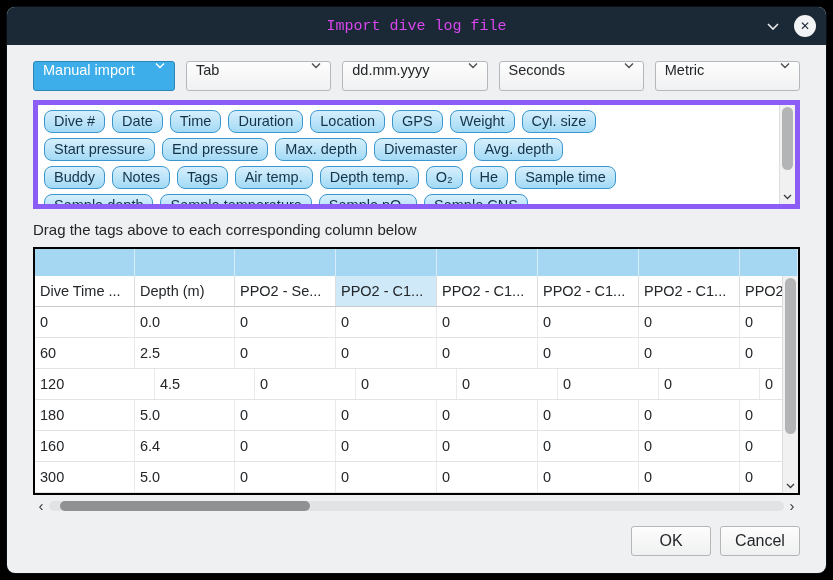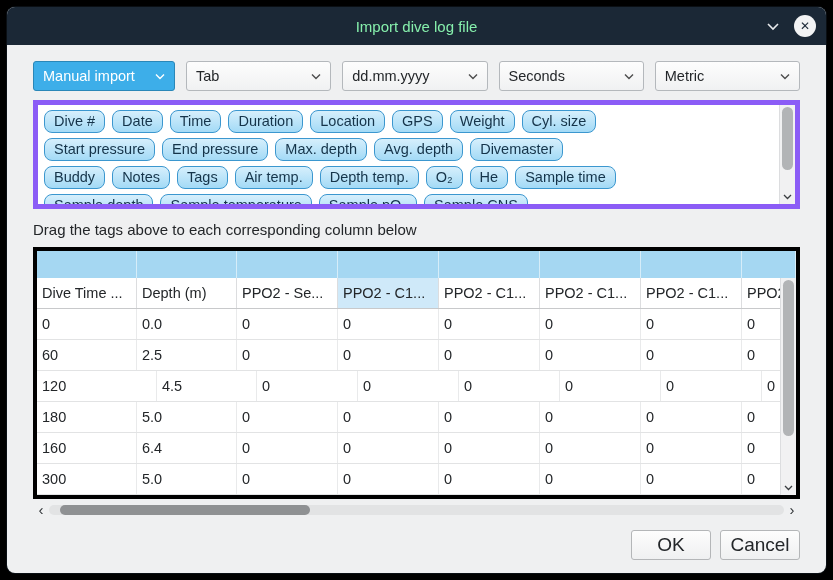--- a/index.html
+++ b/index.html
@@ -2,72 +2,72 @@
 <html><head>
 <meta charset="utf-8">
 <style>
   html,body{margin:0;padding:0;background:#000;}
   .stage{position:relative;width:833px;height:580px;background:#000;overflow:hidden;
          font-family:"Liberation Sans","DejaVu Sans",sans-serif;}
   .window{position:absolute;left:7px;top:7px;right:7px;bottom:7px;background:#eff0f1;
           border-radius:8px;overflow:hidden;box-shadow:0 0 0 1px #0a0f14;}
   
   .titlebar{height:38px;background:#1b2836;display:flex;align-items:center;position:relative;}
-  .titlebar .title{flex:1;text-align:center;color:#86efac;font-size:15px;}
+  .titlebar .title{flex:1;text-align:center;color:#d946ef;font-size:15px;font-family:Liberation Mono, monospace;}
   .tb-icons{position:absolute;right:10px;top:0;height:38px;display:flex;align-items:center;gap:10px;}
   .tb-btn{width:22px;height:22px;display:flex;align-items:center;justify-content:center;cursor:pointer;}
   .tb-btn.shade{color:#e8eaec;}
   .tb-btn.close{background:#f2f3f4;border-radius:50%;color:#1b2836;font-size:12px;font-weight:bold;}
   
   .dlg-body{padding:16px 26px 0 26px;}
   
   .combo-row{display:flex;gap:11px;}
   .combo{height:30px;border:1px solid #b4b8bc;border-radius:3px;background:linear-gradient(#fdfdfd,#f0f1f2);
-         display:flex;align-items:center;justify-content:space-between;padding:0 9px;flex:1;
+         display:flex;align-items:flex-start;justify-content:space-between;padding:0 9px;flex:1;
          color:#232629;font-size:14.5px;cursor:pointer;box-sizing:border-box;}
   .combo:first-child{flex:0 0 142px;}
   .combo.selected{background:#3daee9;border-color:#2a87b8;color:#ffffff;}
   .combo-arrow{display:flex;align-items:center;margin-left:8px;color:#4d4d4d;}
   .combo.selected .combo-arrow{color:#ffffff;}
   
   .tag-area{position:relative;margin-top:9px;height:99px;background:#ffffff;border:5px solid #8b5cf6;
             overflow:hidden;box-sizing:content-box;}
   .tag-rows{padding:5px 20px 0 6px;}
   .tag-row{display:flex;gap:7px;margin-bottom:5px;}
   .tag{display:inline-block;padding:2px 9px 3px 9px;font-size:14.5px;color:#15344a;
        background:linear-gradient(#d6effc,#a3daf6);border:1px solid #3b97cf;border-radius:8px;
        white-space:nowrap;cursor:grab;}
   
   .vscroll{position:absolute;right:0;top:0;bottom:0;width:15px;background:#f1f1f2;border-left:1px solid #dcdddf;}
   .vthumb{position:absolute;left:2px;right:2px;top:2px;height:64%;background:#b2b4b6;border-radius:6px;}
   .varrow{position:absolute;left:0;right:0;bottom:1px;height:13px;display:flex;align-items:center;justify-content:center;color:#3a3d40;}
   
   .instruction{margin:12px 0 9px 0;font-size:15px;color:#232629;}
   
-  .table-wrap{position:relative;height:244px;background:#ffffff;border:4px solid #000000;overflow:hidden;}
+  .table-wrap{position:relative;height:244px;background:#ffffff;border:2px solid #000000;overflow:hidden;}
   .drop-row{display:flex;height:27px;background:#a5d7f2;}
   .drop-cell{box-sizing:border-box;height:27px;border-right:1px solid rgba(255,255,255,0.55);flex:none;}
   .grid{position:absolute;left:0;top:27px;right:15px;bottom:0;overflow:hidden;}
   .h-row{display:flex;height:30px;border-bottom:1px solid #c8c9cb;background:#ffffff;}
   .h-cell{box-sizing:border-box;flex:none;padding:0 5px;display:flex;align-items:center;font-size:14.5px;
           color:#232629;border-right:1px solid #dcdddf;white-space:nowrap;overflow:hidden;}
   .h-cell.hl{background:#cfe9f9;}
   .t-row{display:flex;height:30px;border-bottom:1px solid #e2e3e4;}
   .t-cell{box-sizing:border-box;flex:none;padding:0 5px;display:flex;align-items:center;font-size:14.5px;
           color:#232629;border-right:1px solid #e9eaeb;white-space:nowrap;overflow:hidden;}
   .table-wrap .vscroll{top:27px;}
   
   .hscroll{display:flex;align-items:center;height:16px;margin-top:3px;}
   .harrow{width:16px;text-align:center;color:#2f3336;font-size:15px;line-height:16px;cursor:pointer;user-select:none;}
   .htrack{flex:1;height:10px;background:#e2e3e4;border-radius:5px;position:relative;}
   .hthumb{position:absolute;left:1.5%;width:34%;top:0;bottom:0;background:#8f9193;border-radius:5px;cursor:grab;}
   
   .button-row{display:flex;justify-content:flex-end;gap:9px;margin-top:12px;}
   .btn{min-width:80px;height:30px;border:1px solid #b4b6b8;border-radius:3px;
-       background:linear-gradient(#fdfdfd,#eff0f1);font-size:19px;color:#232629;
+       background:linear-gradient(#fdfdfd,#eff0f1);font-size:16px;color:#232629;
        font-family:inherit;cursor:pointer;}
 </style>
 </head>
 <body>
 
 <div class="stage">
   <div class="window">
 
     <div class="titlebar">
       <div class="title">Import dive log file</div>
@@ -135,22 +135,22 @@
               <span class="tag">Duration</span>
               <span class="tag">Location</span>
               <span class="tag">GPS</span>
               <span class="tag">Weight</span>
               <span class="tag">Cyl. size</span>
             </div>
             <div class="tag-row">
               <span class="tag">Start pressure</span>
               <span class="tag">End pressure</span>
               <span class="tag">Max. depth</span>
+              <span class="tag">Divemaster</span>
               <span class="tag">Avg. depth</span>
-              <span class="tag">Divemaster</span>
             </div>
             <div class="tag-row">
               <span class="tag">Buddy</span>
               <span class="tag">Notes</span>
               <span class="tag">Tags</span>
               <span class="tag">Air temp.</span>
               <span class="tag">Depth temp.</span>
               <span class="tag">O₂</span>
               <span class="tag">He</span>
               <span class="tag">Sample time</span>

